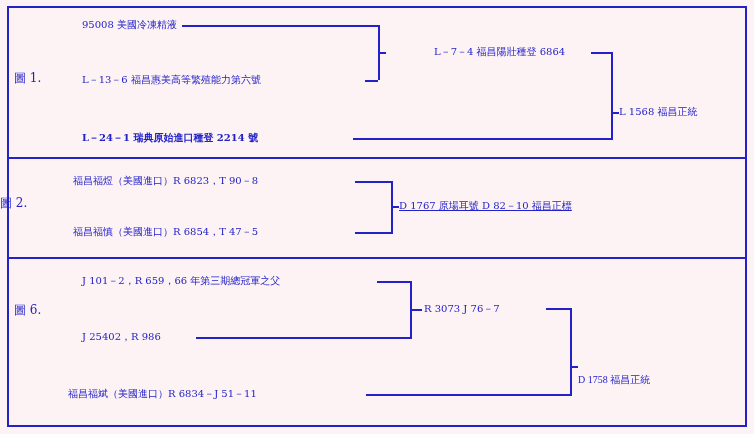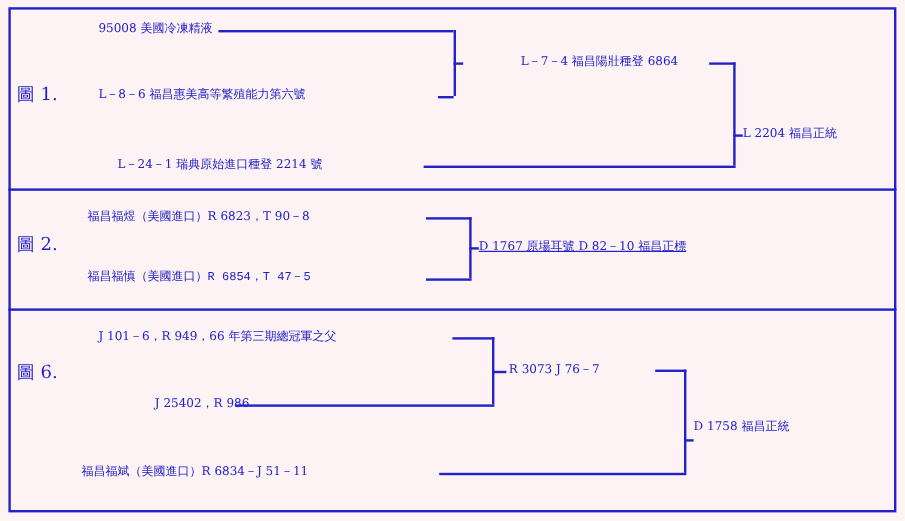--- a/index.html
+++ b/index.html
@@ -28,21 +28,21 @@
   .divider {
     position: absolute;
     left: 7px;
     width: 740px;
     height: 0;
     border-top: 2px solid #2222c8;
   }
   .fig-label {
     position: absolute;
     color: #2222c8;
-    font-size: 15px;
+    font-size: 12px;
     line-height: 15px;
     white-space: nowrap;
   }
   .node {
     position: absolute;
     color: #2222c8;
     font-size: 10px;
     line-height: 16px;
     white-space: nowrap;
     transform: translateY(-50%);
@@ -63,81 +63,81 @@
 <body>
 
 <div id="page">
 
   <div class="frame"></div>
 
   <div>
     <div class="fig-label" style="left:14px; top:71px;">圖 1.</div>
 
     <div class="node" style="left:82px; top:25px;">95008 美國冷凍精液</div>
-    <div class="node" style="left:82px; top:80px;">L－8－6 福昌惠美高等繁殖能力第六號</div>
-    <div class="node" style="left:98px; top:138px;">L－24－1 瑞典原始進口種登 2214 號</div>
+    <div class="node" style="left:82px; top:80px;">L－13－6 福昌惠美高等繁殖能力第六號</div>
+    <div class="node" style="left:82px; top:138px;font-weight:bold;">L－24－1 瑞典原始進口種登 2214 號</div>
 
     <div class="hline" style="left:182px; top:25px; width:196px;"></div>
 
     <div class="hline" style="left:365px; top:80px; width:13px;"></div>
 
     <div class="vline" style="left:378px; top:25px; height:55px;"></div>
 
     <div class="hline" style="left:378px; top:52px; width:8px;"></div>
 
     <div class="node" style="left:386px; top:52px;margin-left:48px;">L－7－4 福昌陽壯種登 6864</div>
 
     <div class="hline" style="left:591px; top:52px; width:22px;"></div>
 
     <div class="hline" style="left:353px; top:138px; width:260px;"></div>
 
     <div class="vline" style="left:611px; top:52px; height:86px;"></div>
 
     <div class="hline" style="left:611px; top:112px; width:8px;"></div>
 
-    <div class="node" style="left:619px; top:112px;">L 2204 福昌正統</div>
+    <div class="node" style="left:619px; top:112px;">L 1568 福昌正統</div>
   </div>
 
   <div class="divider" style="top:157px;"></div>
 
   <div>
-    <div class="fig-label" style="left:14px; top:196px;text-align:center;">圖 2.</div>
+    <div class="fig-label" style="left:0; top:196px;text-align:center;">圖 2.</div>
 
     <div class="node" style="left:73px; top:181px;">福昌福煜（美國進口）R 6823，T 90－8</div>
-    <div class="node" style="left:73px; top:232px;font-family:Liberation Mono, monospace;">福昌福慎（美國進口）R 6854，T 47－5</div>
+    <div class="node" style="left:73px; top:232px;">福昌福慎（美國進口）R 6854，T 47－5</div>
 
     <div class="hline" style="left:355px; top:181px; width:38px;"></div>
     <div class="hline" style="left:355px; top:232px; width:38px;"></div>
     <div class="vline" style="left:391px; top:181px; height:51px;"></div>
     <div class="hline" style="left:391px; top:206px; width:8px;"></div>
 
     <div class="node" style="left:399px; top:206px;text-decoration:underline;">D 1767 原場耳號 D 82－10 福昌正標</div>
   </div>
 
   <div class="divider" style="top:257px;"></div>
 
   <div>
     <div class="fig-label" style="left:14px; top:303px;">圖 6.</div>
 
-    <div class="node" style="left:82px; top:281px;">J 101－6，R 949，66 年第三期總冠軍之父</div>
-    <div class="node" style="left:82px; top:337px;margin-left:47px;">J 25402，R 986</div>
+    <div class="node" style="left:82px; top:281px;">J 101－2，R 659，66 年第三期總冠軍之父</div>
+    <div class="node" style="left:82px; top:337px;">J 25402，R 986</div>
     <div class="node" style="left:68px; top:394px;">福昌福斌（美國進口）R 6834－J 51－11</div>
 
     <div class="hline" style="left:377px; top:281px; width:35px;"></div>
 
     <div class="hline" style="left:196px; top:337px; width:216px;"></div>
 
     <div class="vline" style="left:410px; top:281px; height:56px;"></div>
     <div class="hline" style="left:410px; top:309px; width:12px;"></div>
 
     <div class="node" style="left:424px; top:309px;">R 3073 J 76－7</div>
 
     <div class="hline" style="left:546px; top:308px; width:26px;"></div>
 
     <div class="hline" style="left:366px; top:394px; width:206px;"></div>
 
     <div class="vline" style="left:570px; top:308px; height:86px;"></div>
     <div class="hline" style="left:570px; top:366px; width:8px;"></div>
 
-    <div class="node" style="left:578px; top:356px;">D 1758 福昌正統</div>
+    <div class="node" style="left:578px; top:380px;font-family:Liberation Serif, serif;">D 1758 福昌正統</div>
   </div>
 
 </div>
 
 </body></html>

